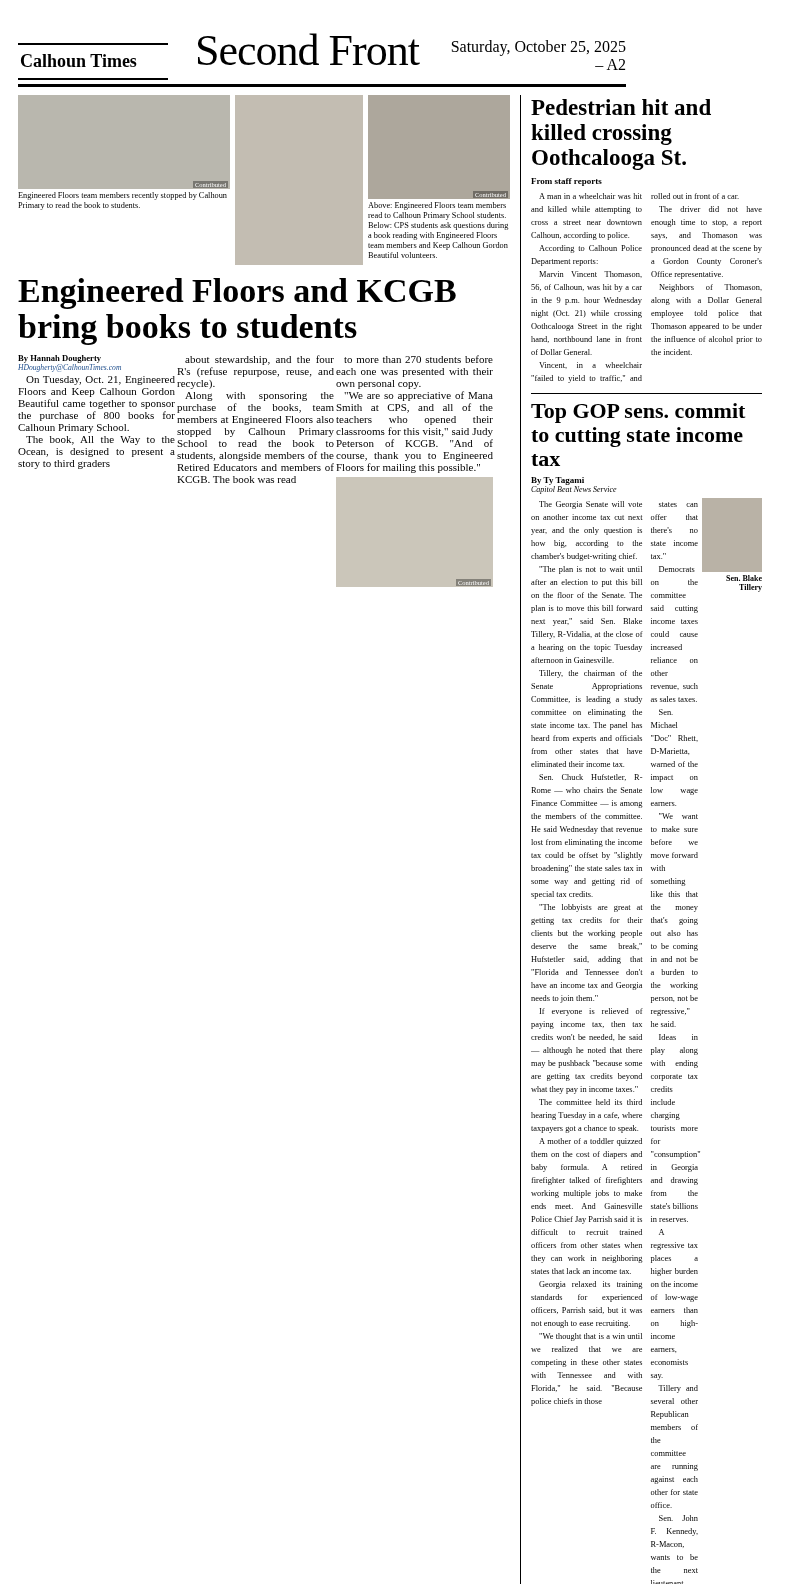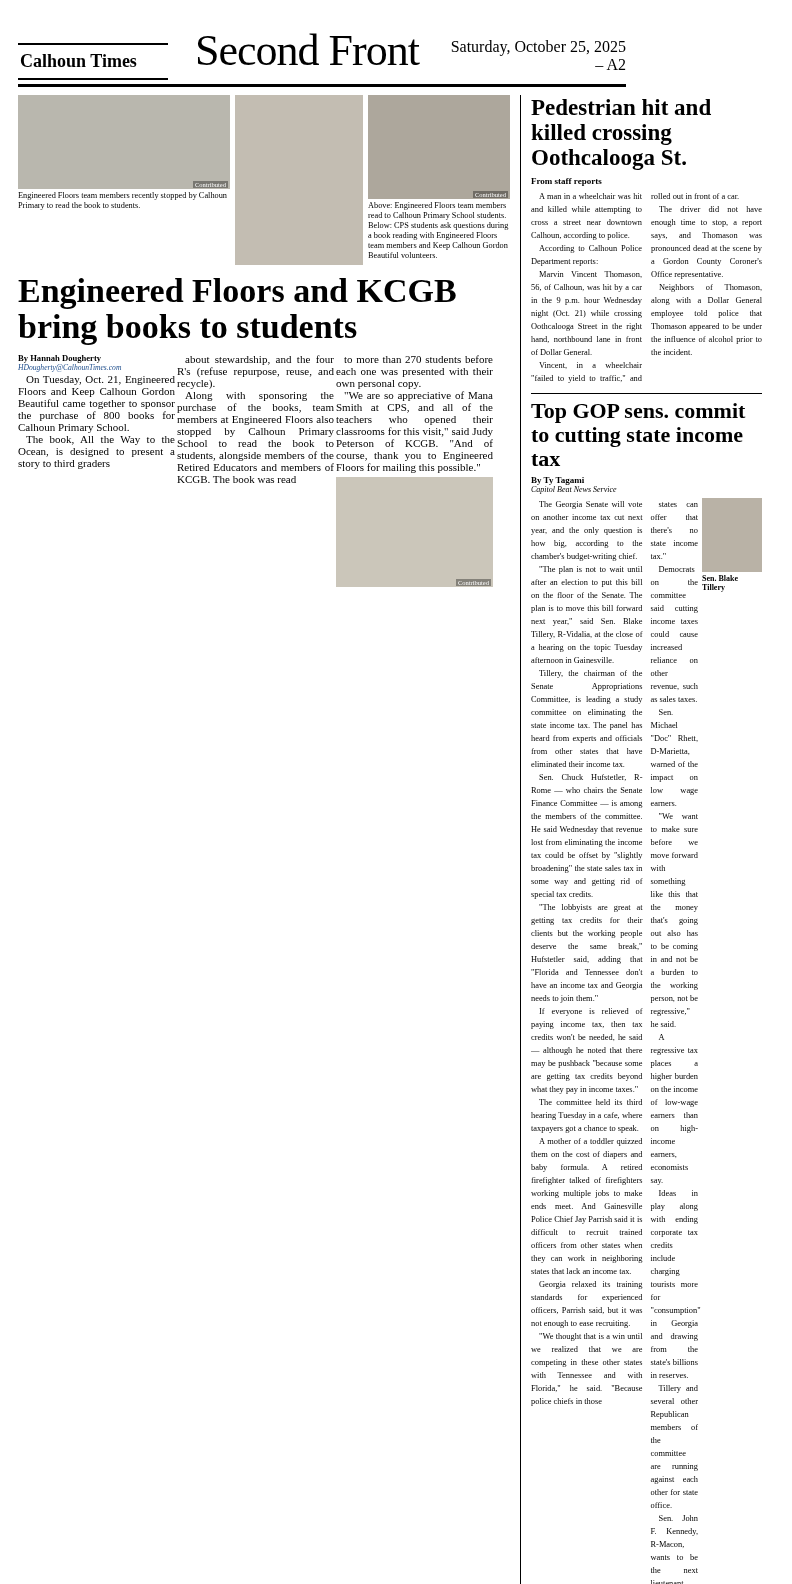--- a/index.html
+++ b/index.html
@@ -48,21 +48,21 @@
   .body-txt p:first-child { text-indent:8px; }
 
   
   .s1cols { display:flex; gap:2px; margin-top:2px; }
   .s1cols > div { width:157px; }
 
   
   .rail-rule { border-top:1px solid #000; margin:8px 0 5px 0; }
   .mugshot { width:60px; }
   .mugshot .ph { width:60px; height:74px; background:#b9b2a6; }
-  .mugshot .nm { font-size:8px; font-weight:bold; text-align:left; line-height:9px; margin-top:2px; }
+  .mugshot .nm { font-size:8px; font-weight:bold; text-align:right; line-height:9px; margin-top:2px; }
 
   .rail-cols { column-count:2; column-gap:9px; font-size:8.4px; line-height:13px; text-align:justify; }
   .rail-cols p { margin:0; text-indent:8px; }
 
   
   .t1{background:#b9b7ae}.t2{background:#c3bdb2}.t3{background:#ada79c}.t4{background:#cbc6ba}
 </style>
 </head>
 <body>
 
@@ -172,22 +172,22 @@
         <div style="width:112px;">
           <div class="mugshot" style="float:right; margin:0 0 3px 4px;">
             <div class="ph"></div>
             <div class="nm">Sen. Blake Tillery</div>
           </div>
           <div class="rail-cols" style="column-count:1;">
             <p>states can offer that there's no state income tax."</p>
             <p>Democrats on the committee said cutting income taxes could cause increased reliance on other revenue, such as sales taxes.</p>
             <p>Sen. Michael "Doc" Rhett, D-Marietta, warned of the impact on low wage earners.</p>
             <p>"We want to make sure before we move forward with something like this that the money that's going out also has to be coming in and not be a burden to the working person, not be regressive," he said.</p>
+            <p>Ideas in play along with ending corporate tax credits include charging tourists more for "consumption" in Georgia and drawing from the state's billions in reserves.</p>
             <p>A regressive tax places a higher burden on the income of low-wage earners than on high-income earners, economists say.</p>
-            <p>Ideas in play along with ending corporate tax credits include charging tourists more for "consumption" in Georgia and drawing from the state's billions in reserves.</p>
             <p>Tillery and several other Republican members of the committee are running against each other for state office.</p>
             <p>Sen. John F. Kennedy, R-Macon, wants to be the next lieutenant governor and stepped aside as president pro tempore of the Senate — the highest office in that chamber below lieutenant governor — to run for Jones' job. And Sen. Steve Gooch, R-Dahlonega, stepped down as majority leader — the next highest office — to run for the same job.</p>
 
           </div>
 
         </div>
       </div>
     </div>
   </div>
 

